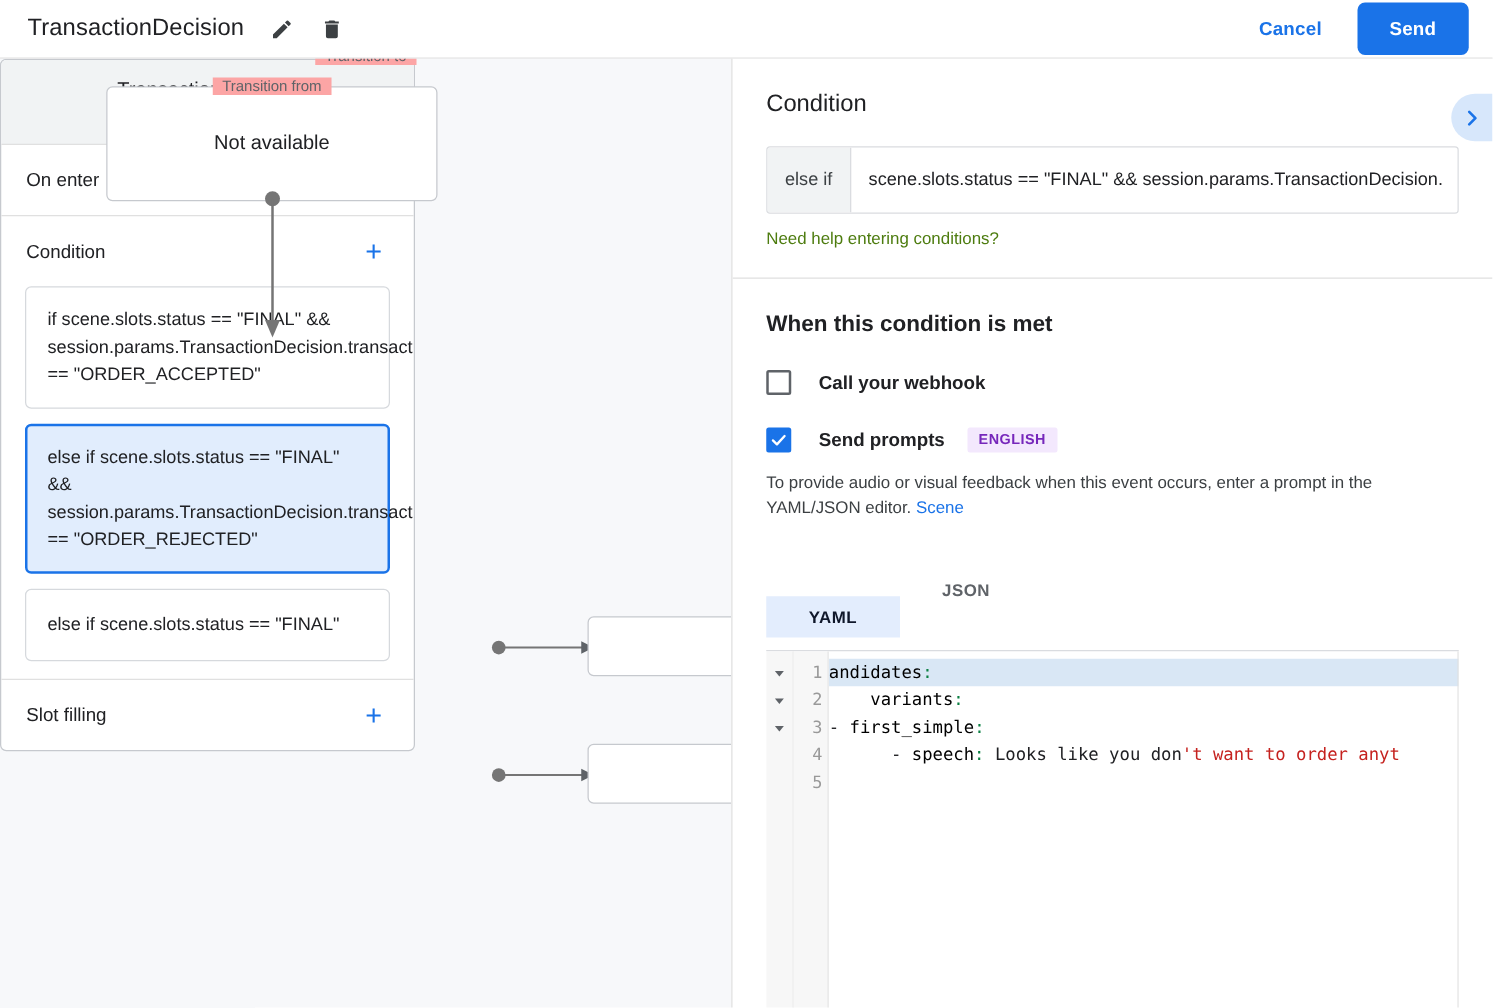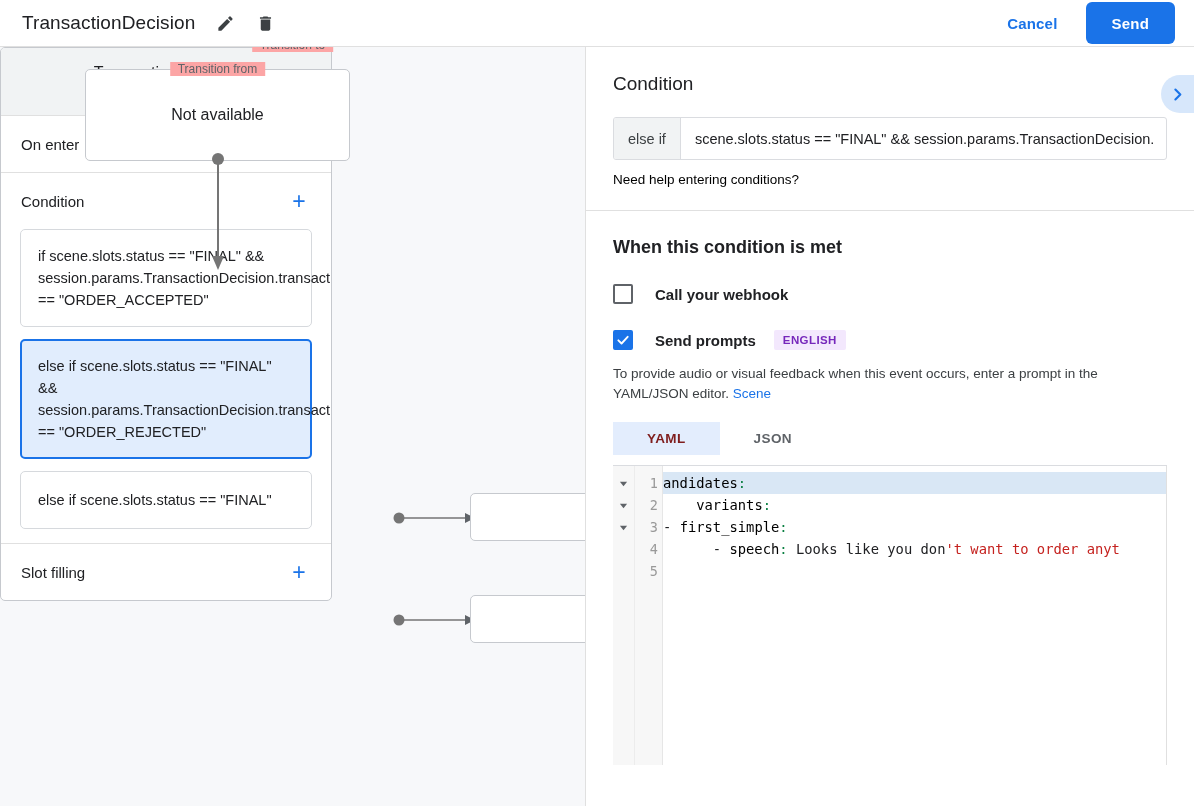--- a/index.html
+++ b/index.html
@@ -211,21 +211,21 @@
     border-radius: 19px 0 0 19px;
     display: flex; align-items: center; justify-content: center;
     cursor: pointer;
   }
 
   .cond-input-row {
     display: flex;
     margin: 0 27px;
     border: 1px solid #dadce0;
     border-radius: 3px;
-    height: 43px;
+    height: 54px;
     overflow: hidden;
     background: #ffffff;
   }
   .cond-prefix {
     background: #f1f3f4;
     border-right: 1px solid #dadce0;
     display: flex; align-items: center;
     padding: 0 14px;
     font-size: 14.5px; color: #3c4043;
     white-space: nowrap;
@@ -237,21 +237,21 @@
     font-size: 14.5px;
     color: #202124;
     font-family: "Liberation Sans", sans-serif;
     background: transparent;
     min-width: 0;
   }
   .help-link {
     display: inline-block;
     margin: 12px 0 0 27px;
     font-size: 13.5px;
-    color: #000000;
+    color: #4d7c0f;
     text-decoration: none;
     cursor: pointer;
   }
 
   .detail-body { padding: 26px 27px 0 27px; }
   .detail-h2 { font-size: 18px; color: #202124; margin: 0 0 26px 0; }
 
   .check-row { display: flex; align-items: center; margin-bottom: 26px; }
   .checkbox {
     width: 20px; height: 20px;
@@ -296,21 +296,21 @@
     padding: 9px 34px;
     font-size: 13.5px;
     font-weight: bold;
     letter-spacing: .4px;
     color: #5f6368;
     cursor: pointer;
     background: transparent;
     border: none;
     font-family: "Liberation Sans", sans-serif;
   }
-  .tab.active { background: #e3edfd; color: #7f1d1d; }
+  .tab.active { background: #e3edfd; color: #0f172a; margin-top: 43px; }
 
   
   .editor {
     margin-top: 10px;
     border-top: 1px solid #dadce0;
     height: 300px;
     display: flex;
     background: #ffffff;
     overflow: hidden;
     position: relative;

